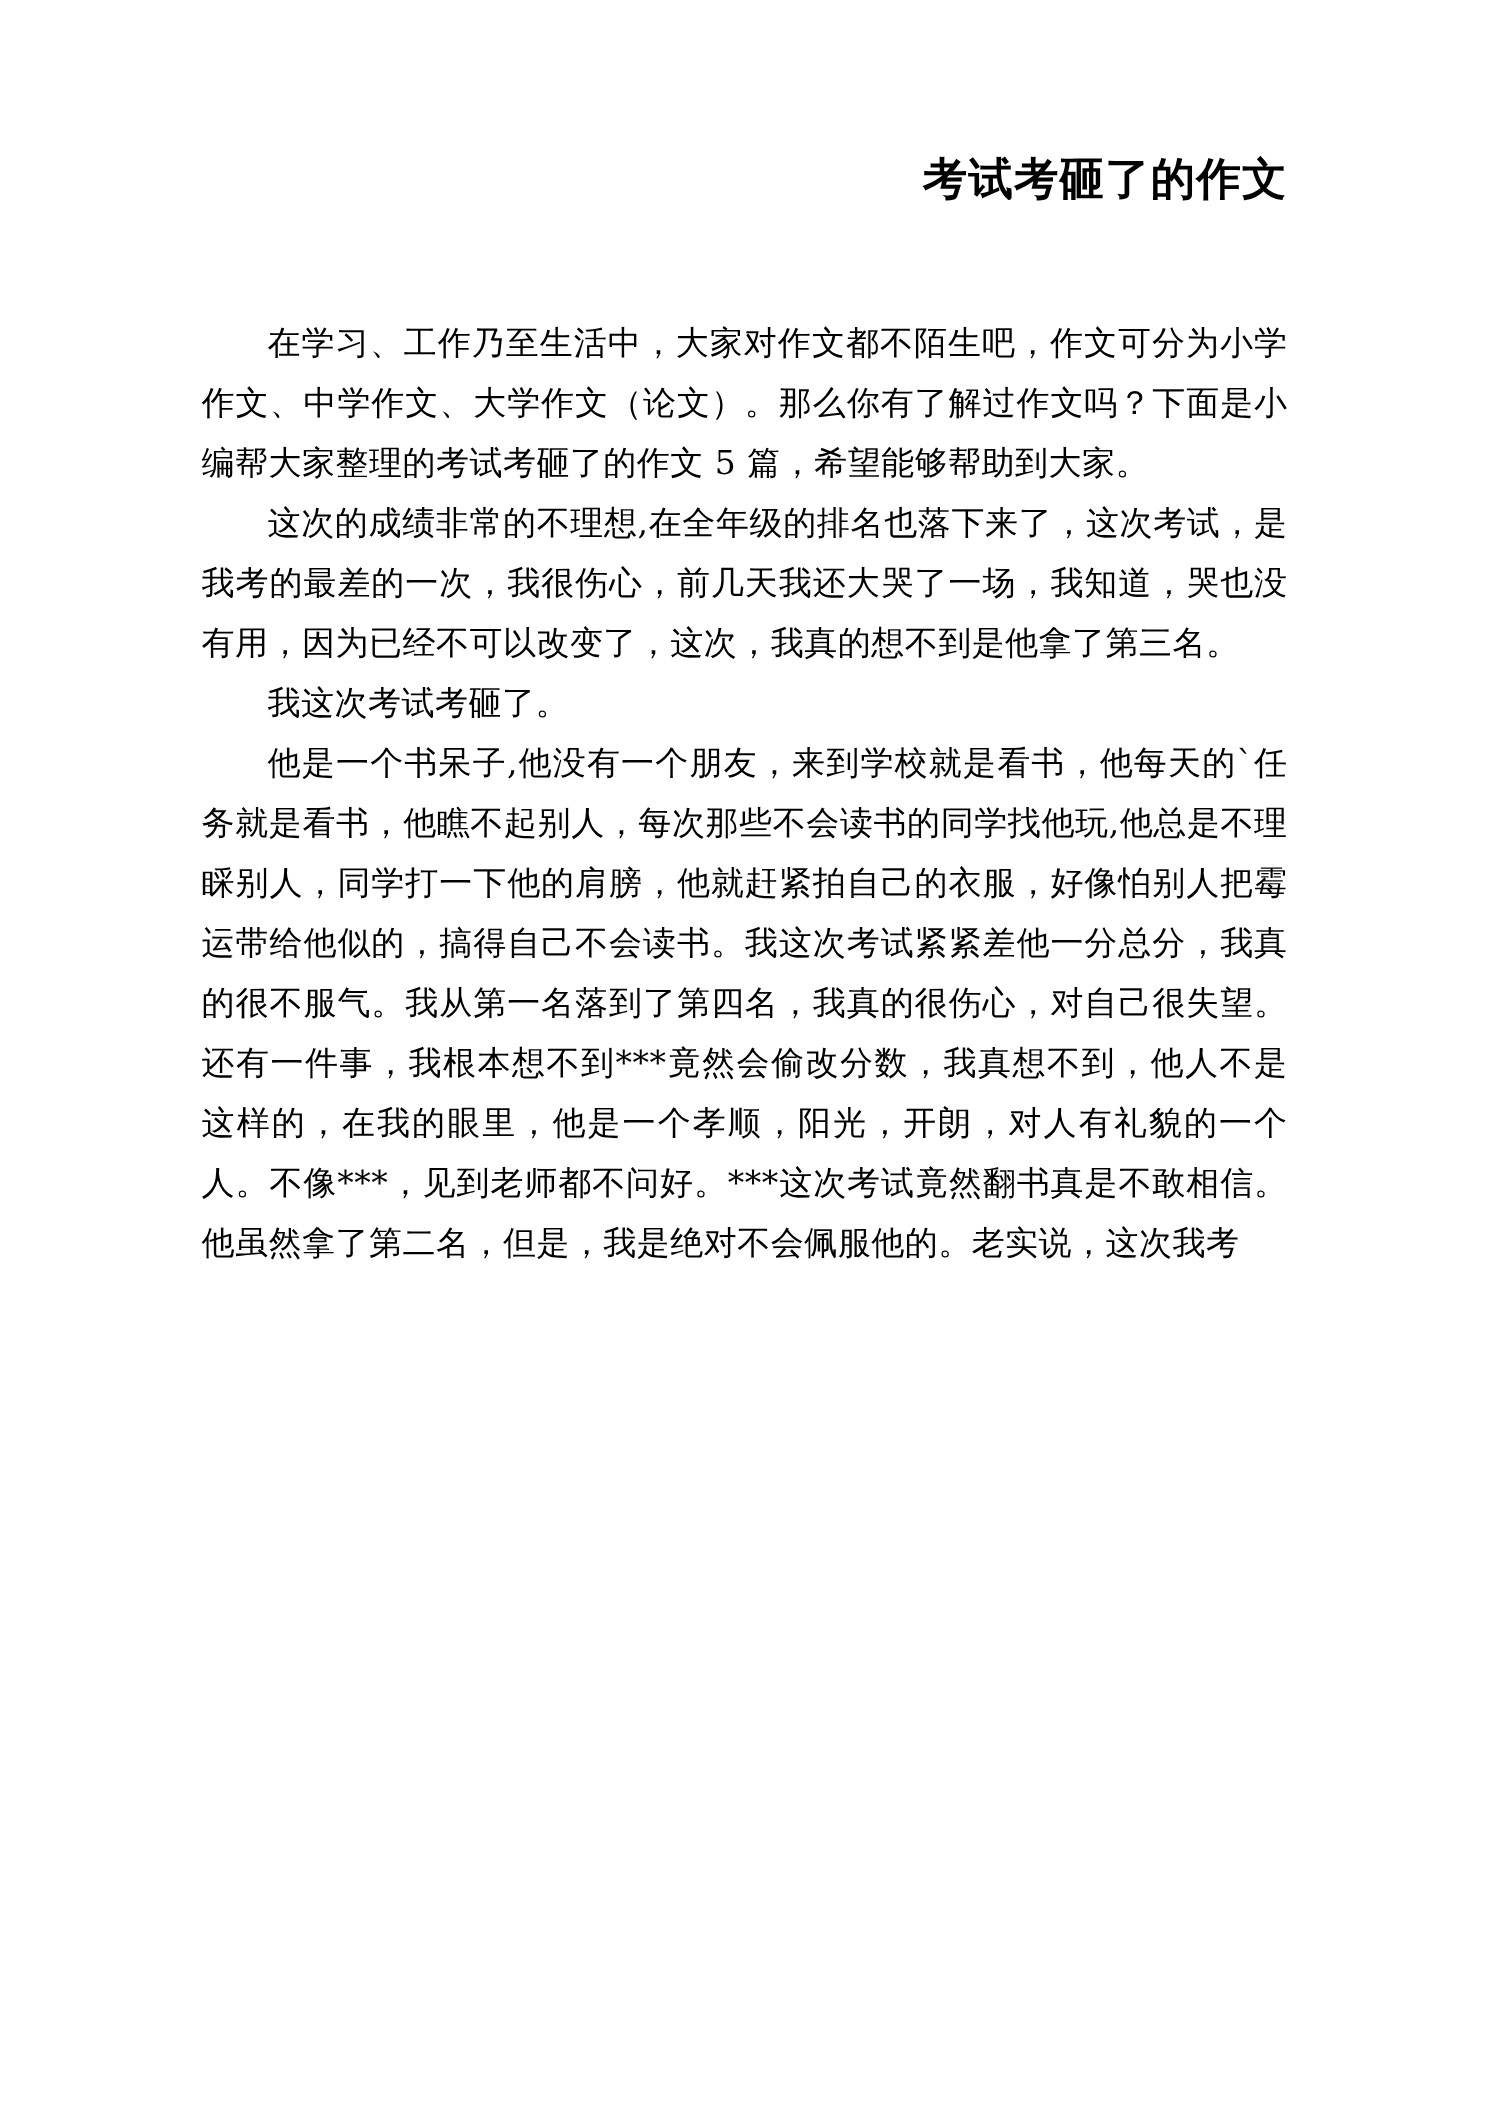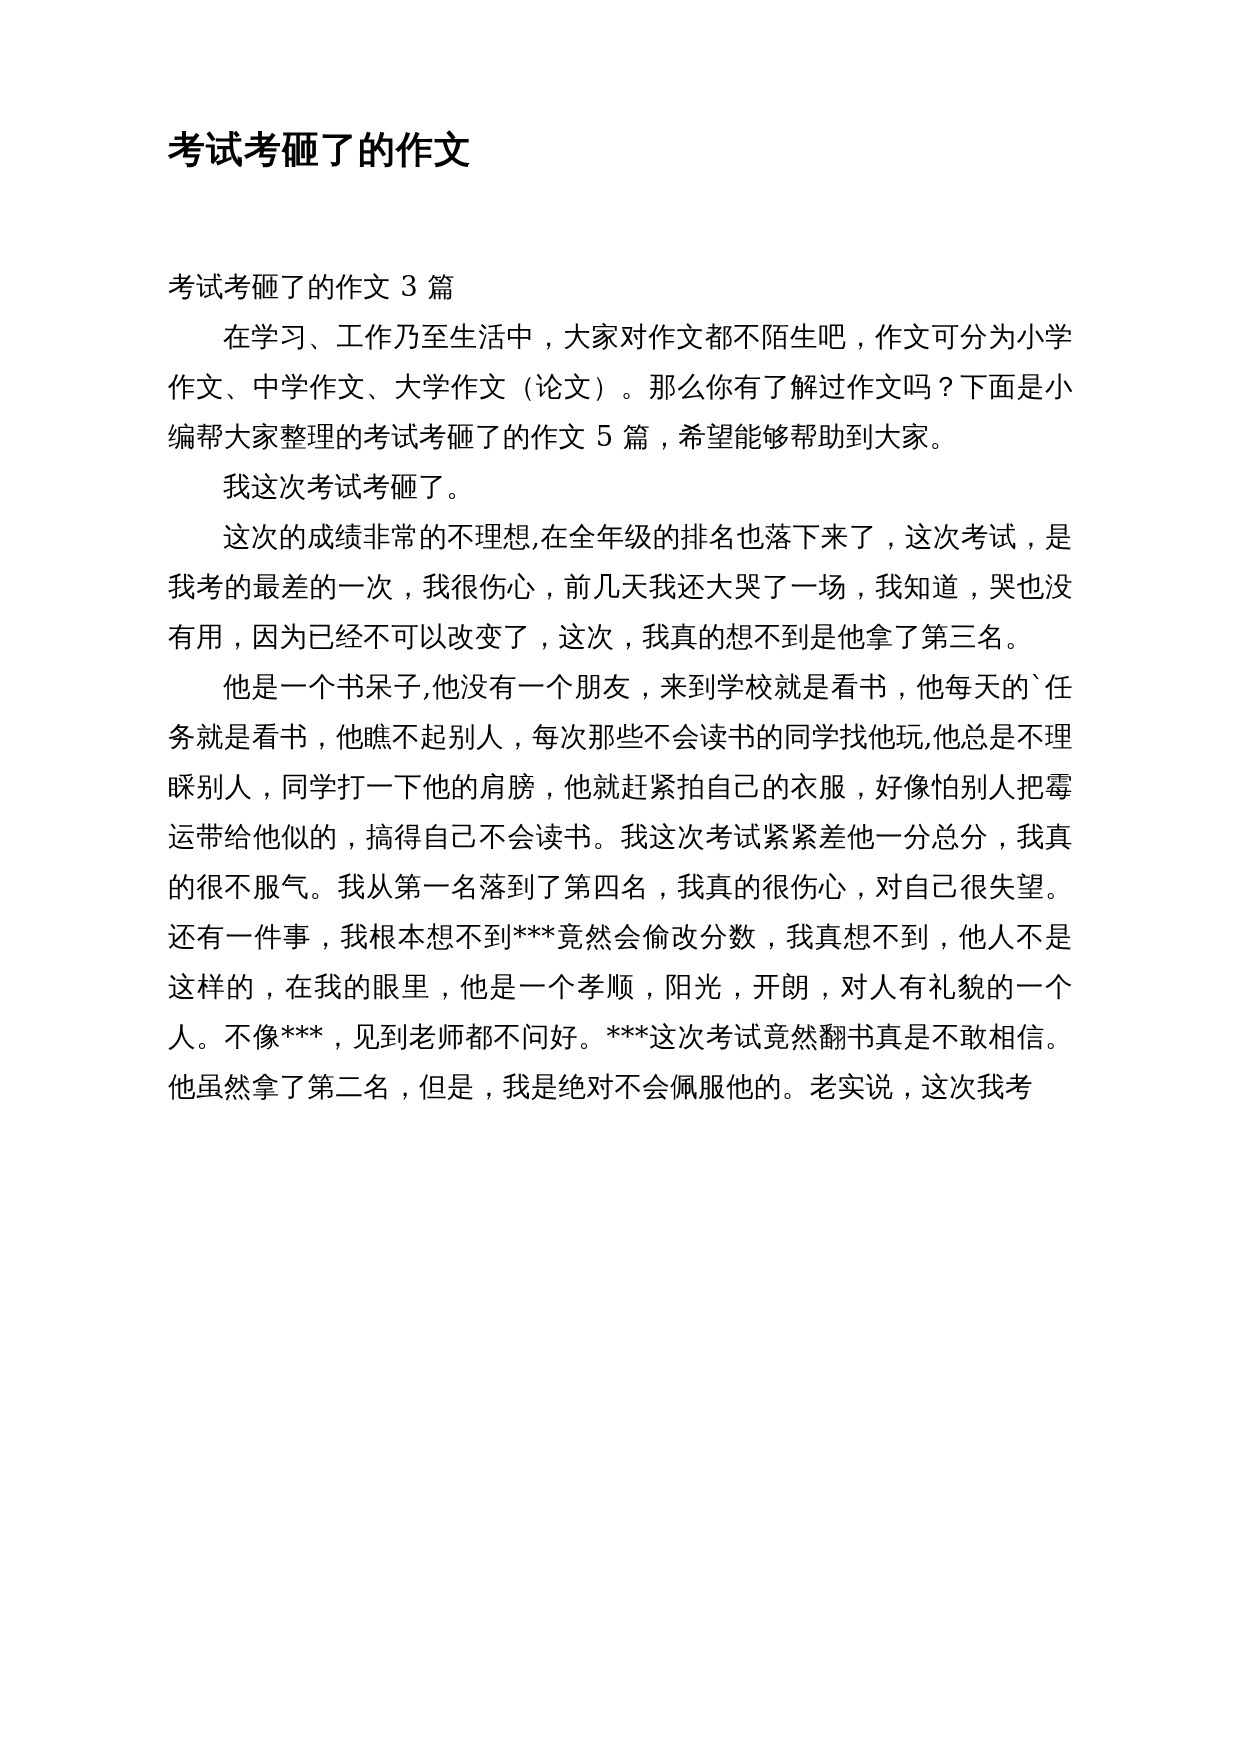--- a/index.html
+++ b/index.html
@@ -18,21 +18,21 @@
     font-family: "DejaVu Serif", "Liberation Serif", serif;
     color: #000000;
   }
   .content {
     position: absolute;
     left: 168px;
     top: 0;
     width: 905px;
   }
   .doc-title {
-    text-align: left;
+    text-align: right;
     font-size: 37px;
     font-weight: bold;
     letter-spacing: 1px;
     margin-top: 125px;
     margin-bottom: 0;
     line-height: 1.35;
     font-family: "DejaVu Sans", "Liberation Sans", sans-serif;
   }
   .body-block {
     margin-top: 86px;
@@ -55,21 +55,20 @@
 </style>
 </head>
 <body>
 
 <div class="page">
   <div class="content">
 
     <h1 class="doc-title">考试考砸了的作文</h1>
 
     <div class="body-block">
-      <p class="para noindent">考试考砸了的作文 3 篇</p>
       <p class="para indent">在学习、工作乃至生活中，大家对作文都不陌生吧，作文可分为小学作文、中学作文、大学作文（论文）。那么你有了解过作文吗？下面是小编帮大家整理的考试考砸了的作文 5 篇，希望能够帮助到大家。</p>
+      <p class="para indent">这次的成绩非常的不理想,在全年级的排名也落下来了，这次考试，是我考的最差的一次，我很伤心，前几天我还大哭了一场，我知道，哭也没有用，因为已经不可以改变了，这次，我真的想不到是他拿了第三名。</p>
       <p class="para indent">我这次考试考砸了。</p>
-      <p class="para indent">这次的成绩非常的不理想,在全年级的排名也落下来了，这次考试，是我考的最差的一次，我很伤心，前几天我还大哭了一场，我知道，哭也没有用，因为已经不可以改变了，这次，我真的想不到是他拿了第三名。</p>
       <p class="para indent">他是一个书呆子,他没有一个朋友，来到学校就是看书，他每天的`任务就是看书，他瞧不起别人，每次那些不会读书的同学找他玩,他总是不理睬别人，同学打一下他的肩膀，他就赶紧拍自己的衣服，好像怕别人把霉运带给他似的，搞得自己不会读书。我这次考试紧紧差他一分总分，我真的很不服气。我从第一名落到了第四名，我真的很伤心，对自己很失望。还有一件事，我根本想不到***竟然会偷改分数，我真想不到，他人不是这样的，在我的眼里，他是一个孝顺，阳光，开朗，对人有礼貌的一个人。不像***，见到老师都不问好。***这次考试竟然翻书真是不敢相信。他虽然拿了第二名，但是，我是绝对不会佩服他的。老实说，这次我考</p>
     </div>
 
   </div>
 </div>
 
 </body></html>

